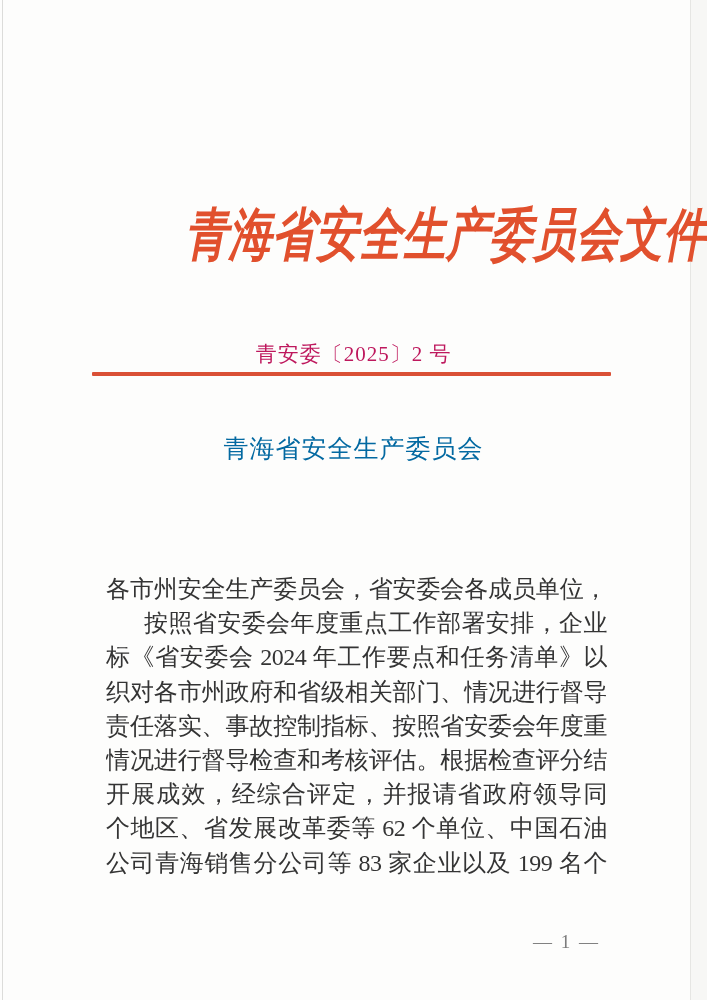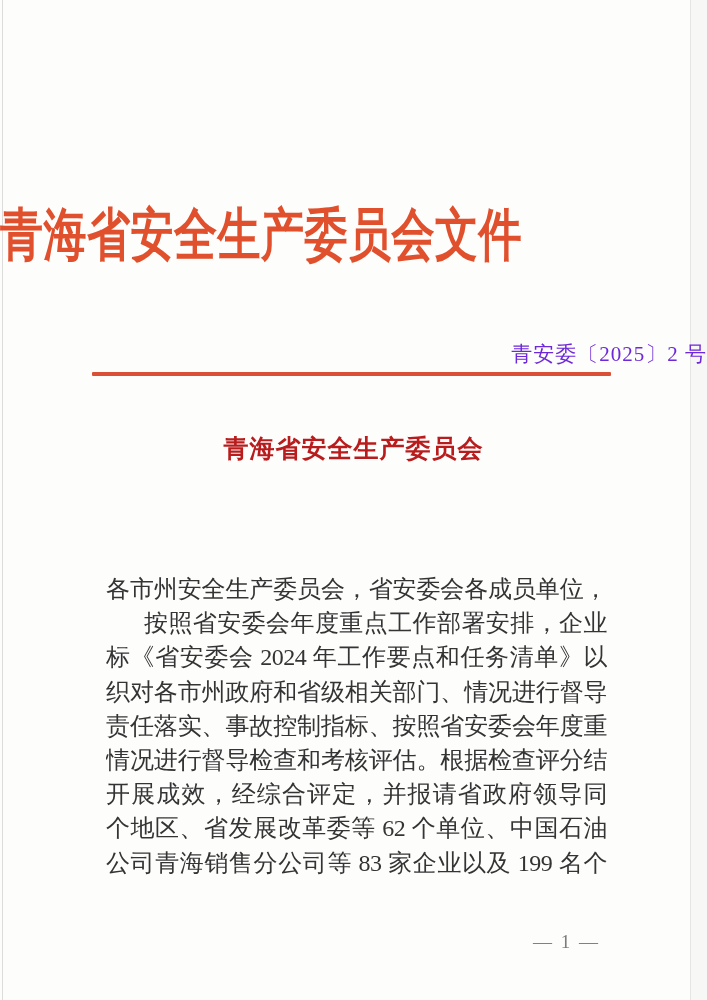--- a/index.html
+++ b/index.html
@@ -32,59 +32,60 @@
   .edge-right-shade {
     position: absolute;
     left: 691px; top: 0;
     right: 0; height: 100%;
     background: #f7f7f5;
   }
   .doc-header {
     position: absolute;
     top: 206px;
     left: 0; right: 0;
-    text-align: left;
+    text-align: right;
     line-height: 60px;
     white-space: nowrap;
+    font-style: italic;
   }
   .doc-header-text {
     display: inline-block;
     font-size: 43px;
     font-weight: bold;
     letter-spacing: 0.5px;
     color: #e1502d;
     transform: scaleY(1.32);
     transform-origin: 50% 50%;
   }
   .doc-number {
     position: absolute;
     top: 340px;
     left: 0; right: 0;
-    text-align: right;
+    text-align: center;
     font-size: 21px;
     letter-spacing: 1px;
-    color: #6d28d9;
+    color: #be185d;
   }
   .red-divider {
     position: absolute;
     top: 372px;
     left: 92px;
     width: 519px;
     height: 4px;
     background: #da5036;
     border-radius: 1px;
   }
   .doc-title {
     position: absolute;
     top: 432px;
     left: 0; right: 0;
     text-align: center;
     font-size: 25px;
-    font-weight: bold;
-    color: #b91c1c;
+    font-weight: normal;
+    color: #0369a1;
     line-height: 34px;
     letter-spacing: 1px;
   }
   .doc-body {
     position: absolute;
     top: 572px;
     left: 106px;
     width: 501px;
     font-size: 24px;
     letter-spacing: -0.5px;

